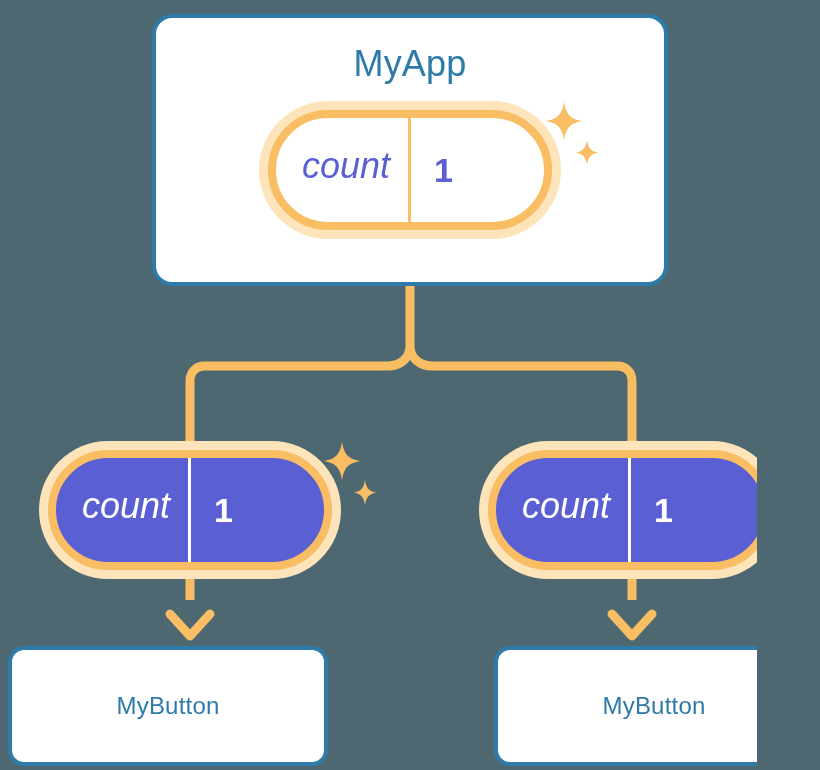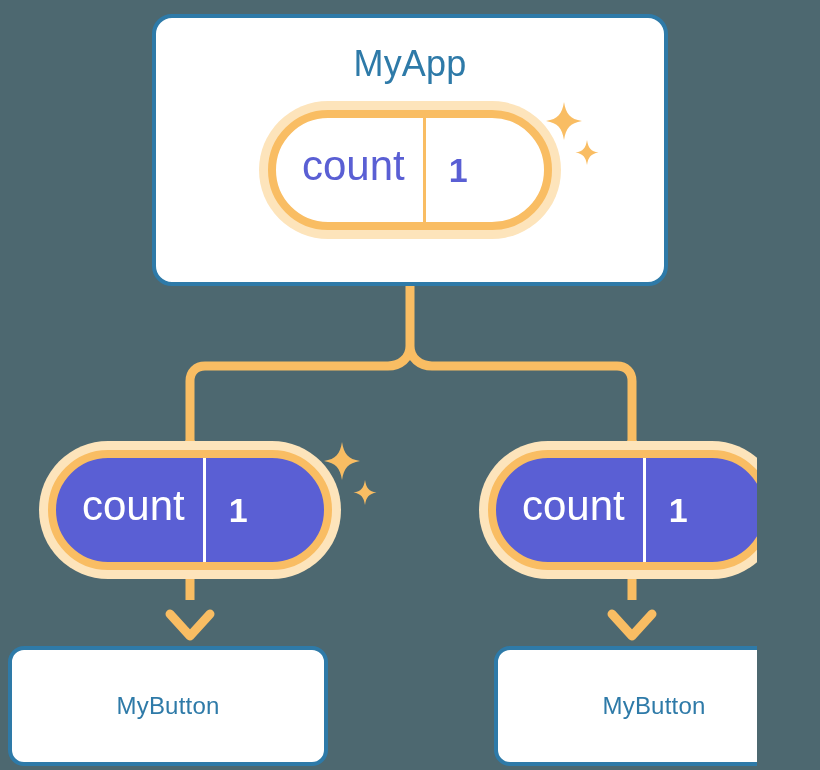--- a/index.html
+++ b/index.html
@@ -93,23 +93,24 @@
     overflow: hidden;
   }
   .pill-key, .pill-val {
     display: flex;
     align-items: center;
     justify-content: center;
     box-sizing: border-box;
     font-family: "Liberation Sans", sans-serif;
   }
   .pill-key {
-    font-size: 42px;
+    font-size: 36px;
     font-weight: 400;
     padding: 0 18px 8px 26px;
+    font-style: italic;
   }
   .pill-val {
     font-size: 34px;
     font-weight: 700;
     min-width: 80px;
     padding: 0 22px 0 10px;
   }
 
   
   .pill-light .pill-key,

